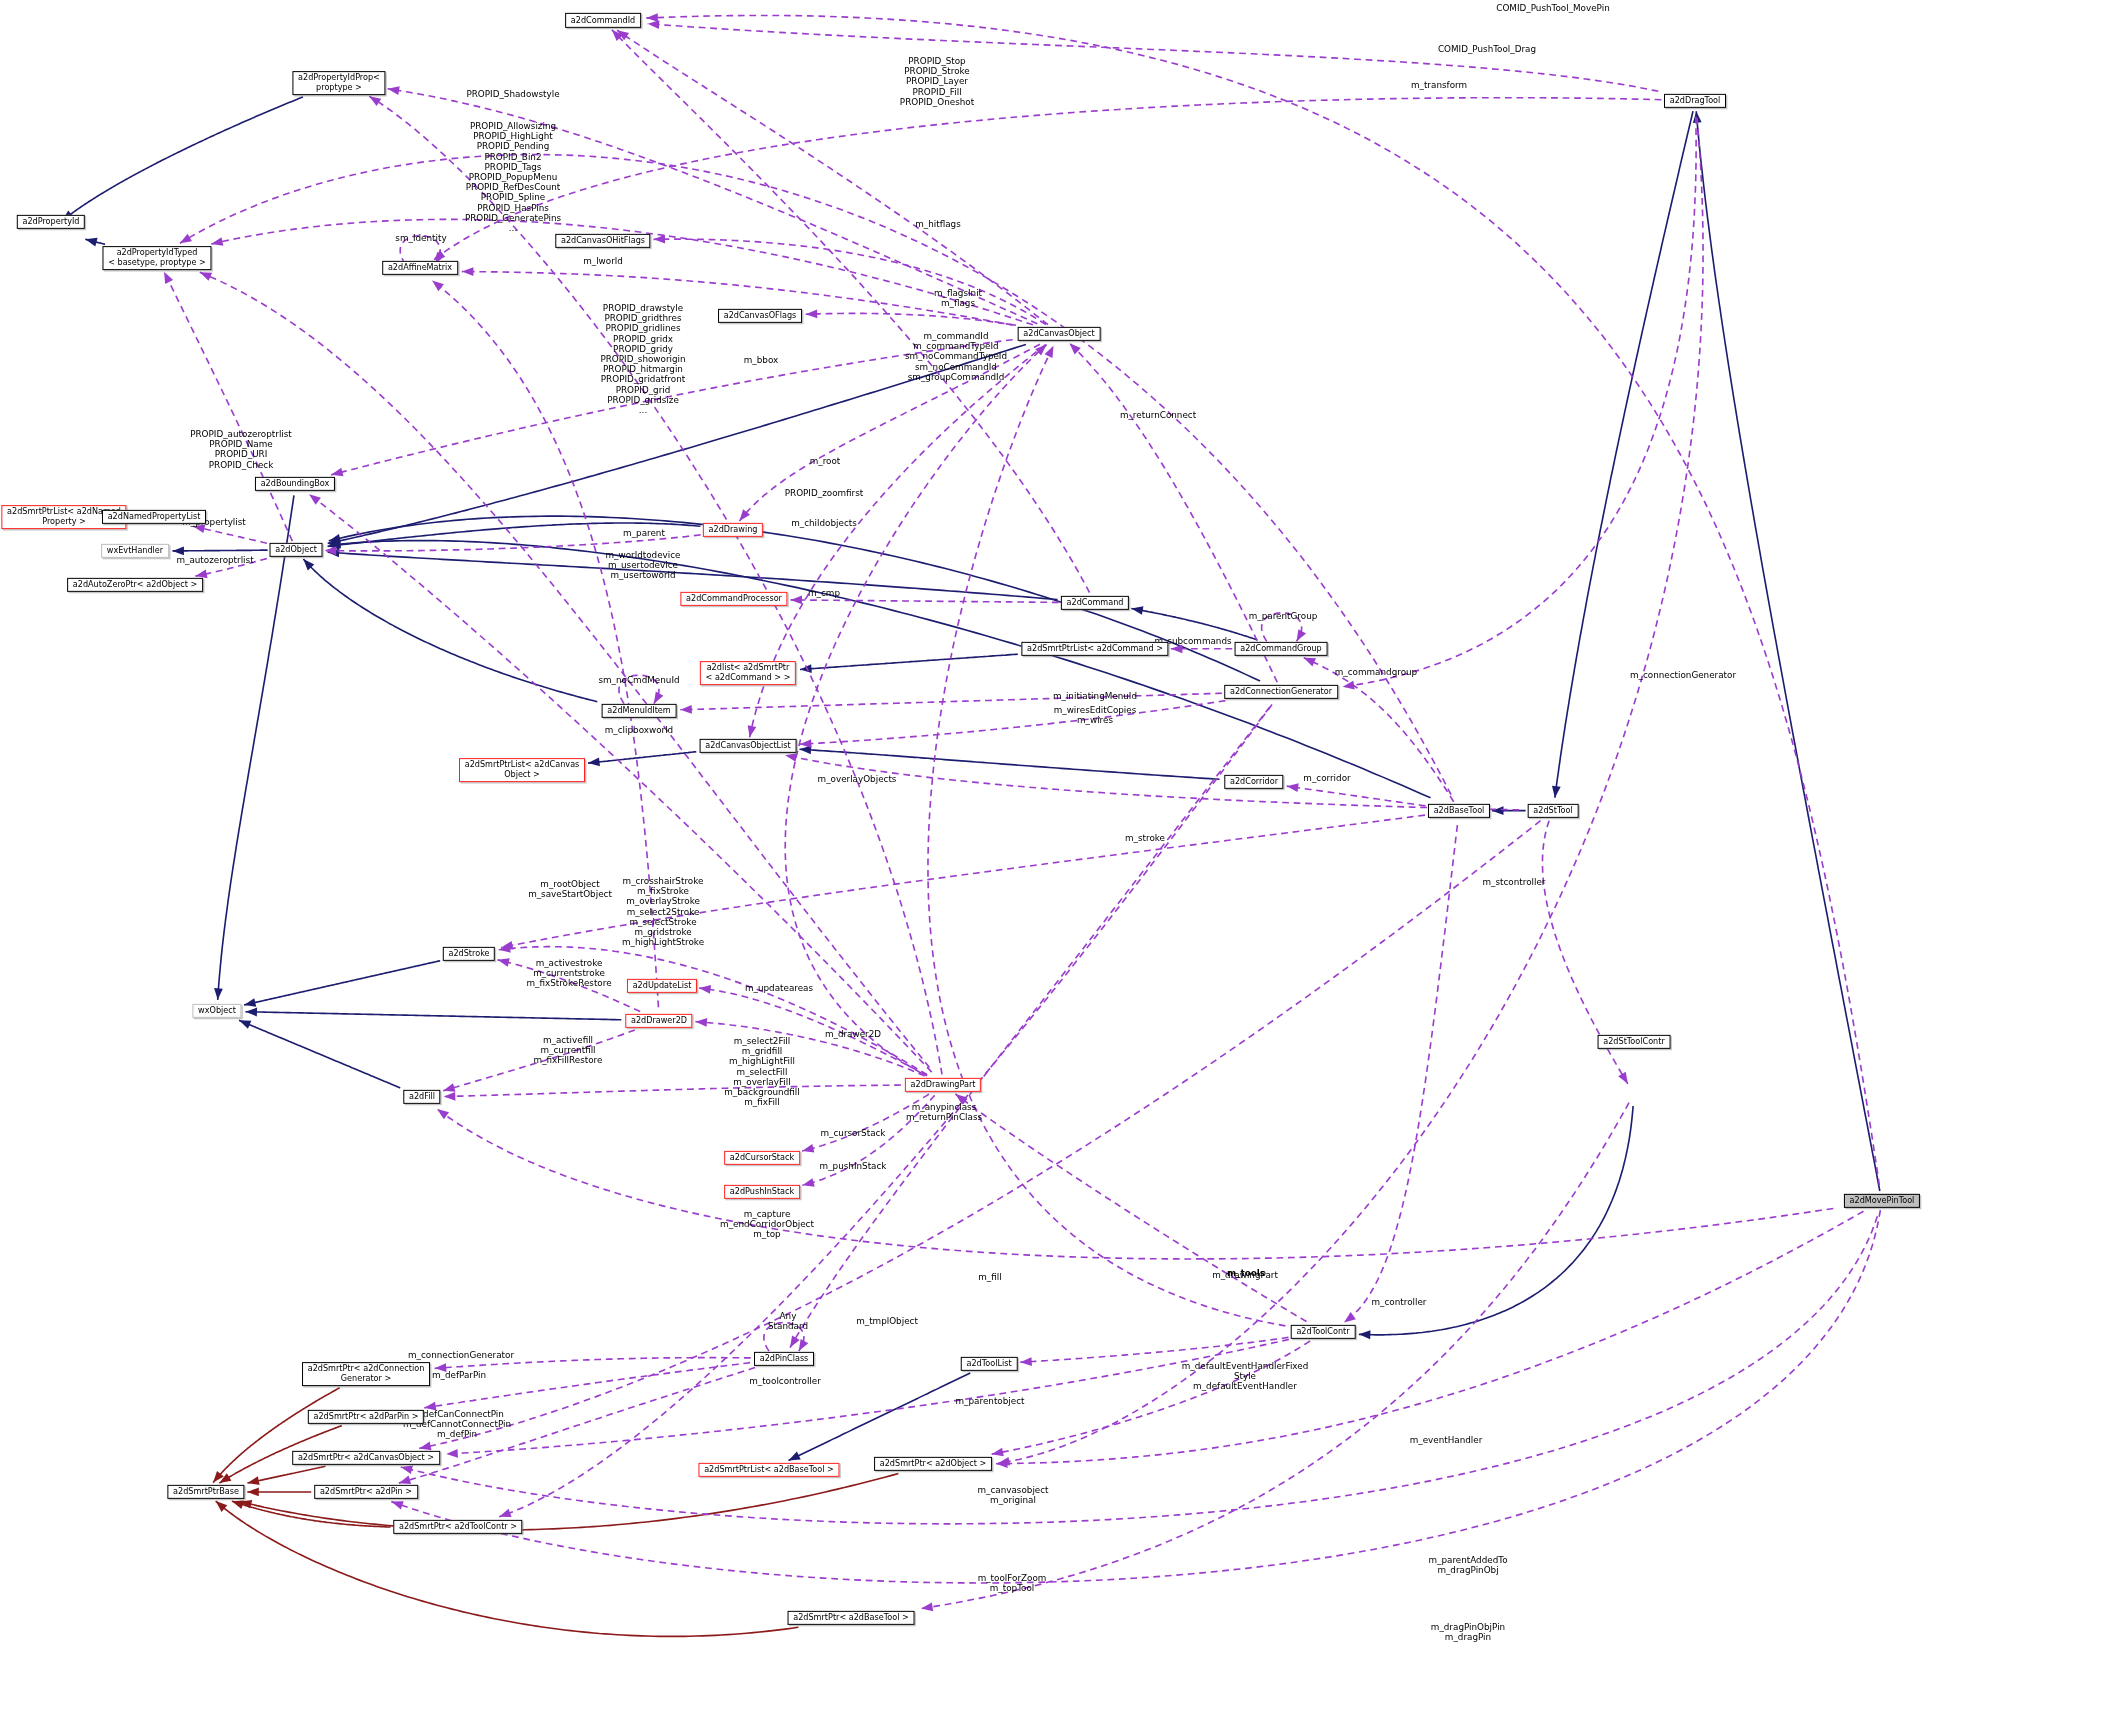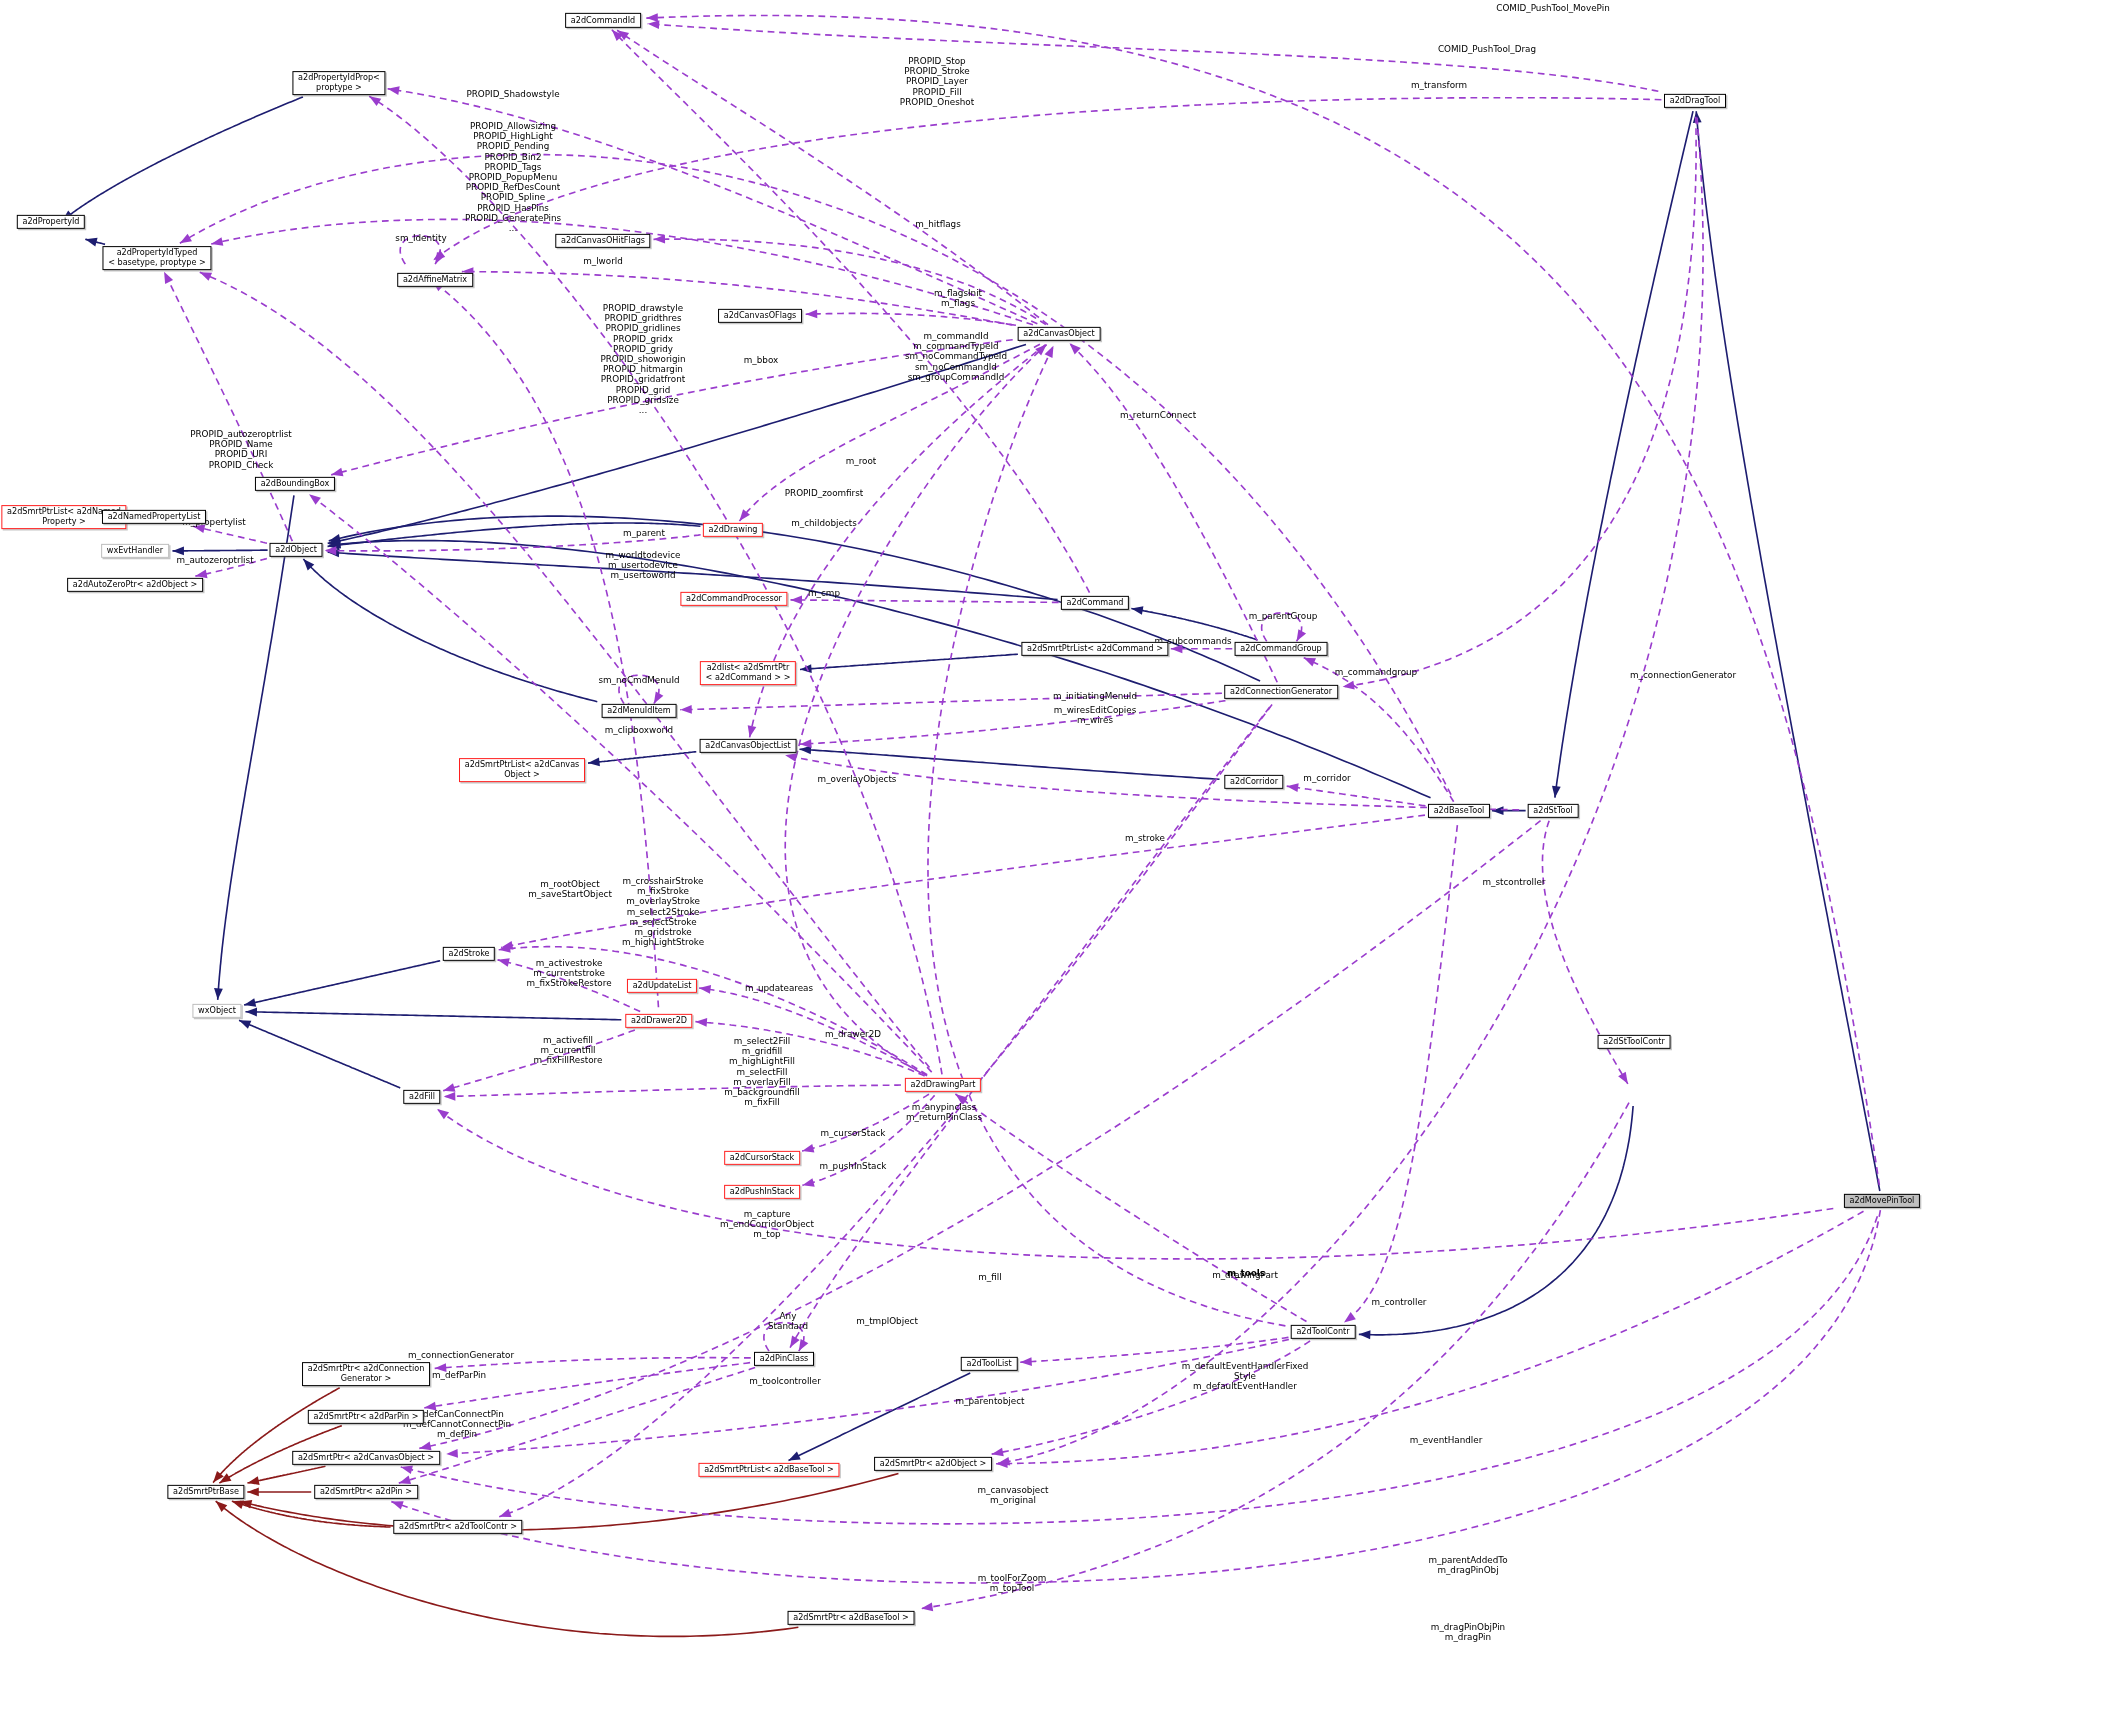--- a/index.html
+++ b/index.html
@@ -243,21 +243,21 @@
     <div class="node " style="left: 1695px; top: 101px;">
       <div>a2dDragTool</div>
     </div>
     <div class="node " style="left: 51px; top: 222px;">
       <div>a2dPropertyId</div>
     </div>
     <div class="node " style="left: 157px; top: 258px;">
       <div>a2dPropertyIdTyped</div>
       <div>&lt; basetype, proptype &gt;</div>
     </div>
-    <div class="node " style="left: 420px; top: 280px; margin-left: 15px;">
+    <div class="node " style="left: 420px; top: 268px;">
       <div>a2dAffineMatrix</div>
     </div>
     <div class="node " style="left: 603px; top: 241px;">
       <div>a2dCanvasOHitFlags</div>
     </div>
     <div class="node " style="left: 760px; top: 316px;">
       <div>a2dCanvasOFlags</div>
     </div>
     <div class="node " style="left: 1059px; top: 334px;">
       <div>a2dCanvasObject</div>
@@ -453,21 +453,21 @@
     <div class="edge-label" style="left: 956px; top: 357px;">
       <div>m_commandId</div>
       <div>m_commandTypeId</div>
       <div>sm_noCommandTypeId</div>
       <div>sm_noCommandId</div>
       <div>sm_groupCommandId</div>
     </div>
     <div class="edge-label" style="left: 1158px; top: 415px;">
       <div>m_returnConnect</div>
     </div>
-    <div class="edge-label" style="left: 825px; top: 461px; margin-left: 36px;">
+    <div class="edge-label" style="left: 825px; top: 461px;">
       <div>m_root</div>
     </div>
     <div class="edge-label" style="left: 241px; top: 449px;">
       <div>PROPID_autozeroptrlist</div>
       <div>PROPID_Name</div>
       <div>PROPID_URI</div>
       <div>PROPID_Check</div>
     </div>
     <div class="edge-label" style="left: 824px; top: 493px;">
       <div>PROPID_zoomfirst</div>

